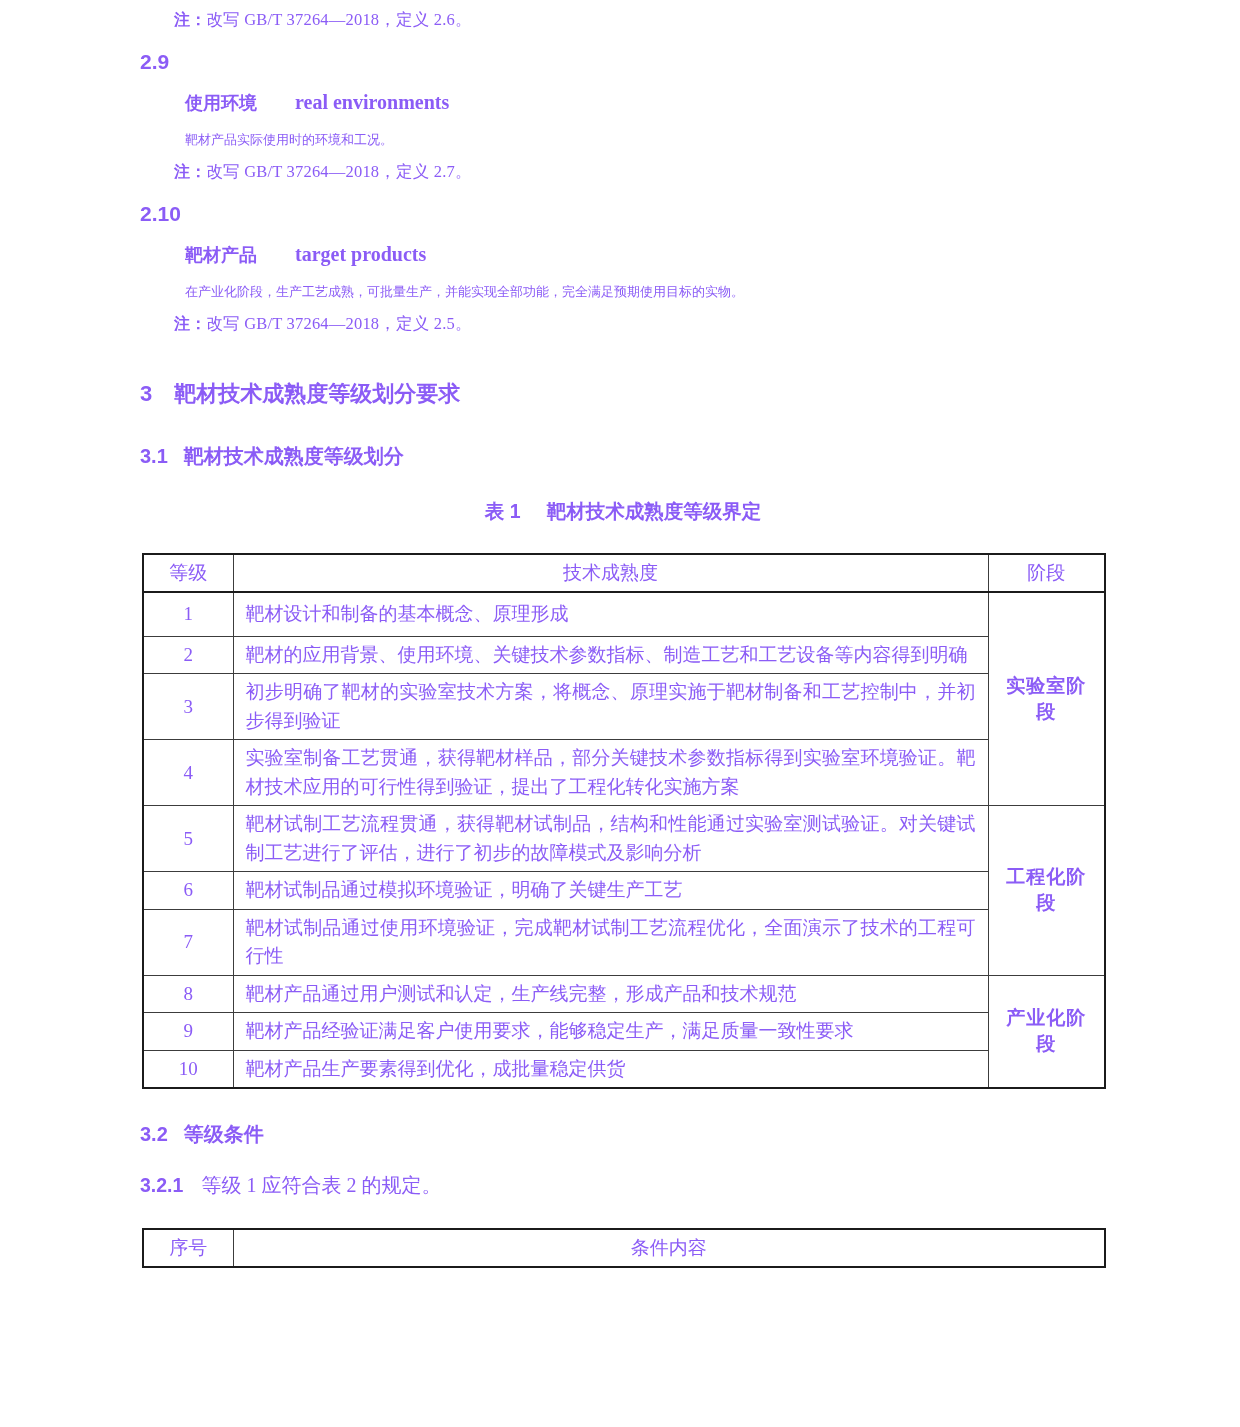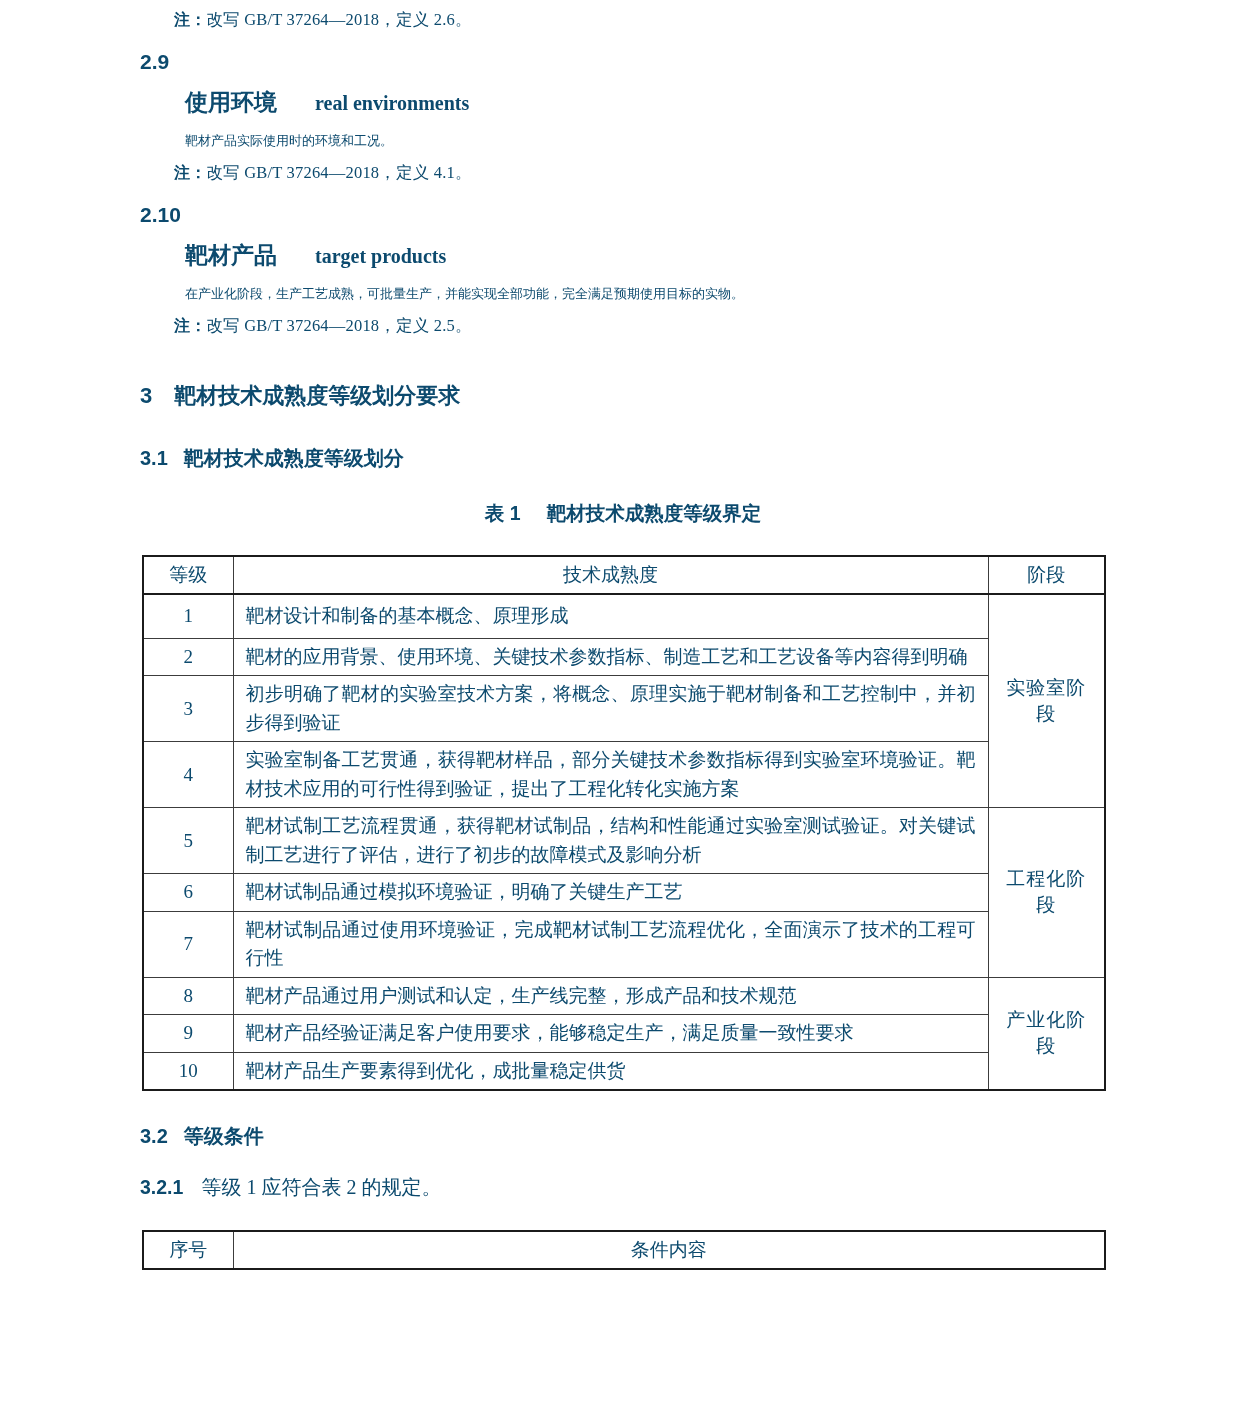--- a/index.html
+++ b/index.html
@@ -2,21 +2,21 @@
 <html><head>
 <meta charset="utf-8">
 <style>
   html, body { margin: 0; padding: 0; background: #f4f4f2; }
   .page {
     position: relative;
     width: 1240px;
     height: 1427px;
     margin: 0 auto;
     background: #ffffff;
-    color: #0c4a6e;
+    color: #8b5cf6;
     font-family: "Liberation Serif", "DejaVu Serif", serif;
     box-sizing: border-box;
     padding: 8px 134px 0 140px;
     overflow: hidden;
   }
   
   .note {
     margin: 6px 0 0 34px;
     font-size: 16.5px;
     line-height: 23px;
@@ -26,21 +26,21 @@
   .clause-num {
     margin: 18px 0 0 0;
     font-size: 21px;
     font-weight: 600;
     font-family: "Liberation Sans", "DejaVu Sans", sans-serif;
     line-height: 26px;
   }
   .term-title { margin: 13px 0 0 45px; line-height: 28px; }
   .term-zh {
     font-family: "Liberation Sans", "DejaVu Sans", sans-serif;
-    font-weight: 700; font-size: 23px;
+    font-weight: 700; font-size: 18px;
   }
   .term-en { font-weight: 700; font-size: 20px; margin-left: 38px; }
   .term-def { margin: 7px 0 0 45px; font-size: 13px; line-height: 29px; }
   .h-clause {
     margin: 46px 0 0 0;
     font-family: "Liberation Sans", "DejaVu Sans", sans-serif;
     font-weight: 700; font-size: 22px; line-height: 26px;
   }
   .h-clause .num { margin-right: 22px; }
   .h-sub {
@@ -84,21 +84,21 @@
   }
   table.std { border: 2px solid #1b1b1b; }
   table.std thead th {
     border-bottom: 2.5px solid #1b1b1b;
     font-weight: 400;
     text-align: center;
     height: 38px;
   }
   td.c-level, td.c-no { text-align: center; }
   td.c-desc, td.c-content { text-align: justify; line-height: 28.5px; padding-left: 15px; padding-right: 15px; }
-  td.c-stage { text-align: center; letter-spacing: 1px; }
+  td.c-stage { text-align: center; letter-spacing: 1px; font-weight: bold; }
   
   table.t1 tbody tr:nth-child(1) td { height: 44px; }
   table.t1 tbody tr:nth-child(2) td { height: 35px; }
   table.t1 tbody tr:nth-child(3) td { height: 64px; }
   table.t1 tbody tr:nth-child(4) td { height: 64px; }
   table.t1 tbody tr:nth-child(5) td { height: 66px; }
   table.t1 tbody tr:nth-child(6) td { height: 36px; }
   table.t1 tbody tr:nth-child(7) td { height: 34px; }
   table.t1 tbody tr:nth-child(8) td { height: 37px; }
   table.t1 tbody tr:nth-child(9) td { height: 35px; }
@@ -109,21 +109,21 @@
 <body>
 
 <div class="page">
 
   <p class="note" style="margin-top:0;"><span class="note-label">注：</span><span>改写 GB/T 37264—2018，定义 2.6。</span></p>
 
   <section>
     <p class="clause-num">2.9</p>
     <p class="term-title"><span class="term-zh">使用环境</span><span class="term-en">real environments</span></p>
     <p class="term-def">靶材产品实际使用时的环境和工况。</p>
-    <p class="note"><span class="note-label">注：</span><span>改写 GB/T 37264—2018，定义 4.1。</span></p>
+    <p class="note"><span class="note-label">注：</span><span>改写 GB/T 37264—2018，定义 2.7。</span></p>
   </section>
 
   <section>
     <p class="clause-num">2.10</p>
     <p class="term-title"><span class="term-zh">靶材产品</span><span class="term-en">target products</span></p>
     <p class="term-def">在产业化阶段，生产工艺成熟，可批量生产，并能实现全部功能，完全满足预期使用目标的实物。</p>
     <p class="note"><span class="note-label">注：</span><span>改写 GB/T 37264—2018，定义 2.5。</span></p>
   </section>
 
   <h2 class="h-clause"><span class="num">3</span><span>靶材技术成熟度等级划分要求</span></h2>

